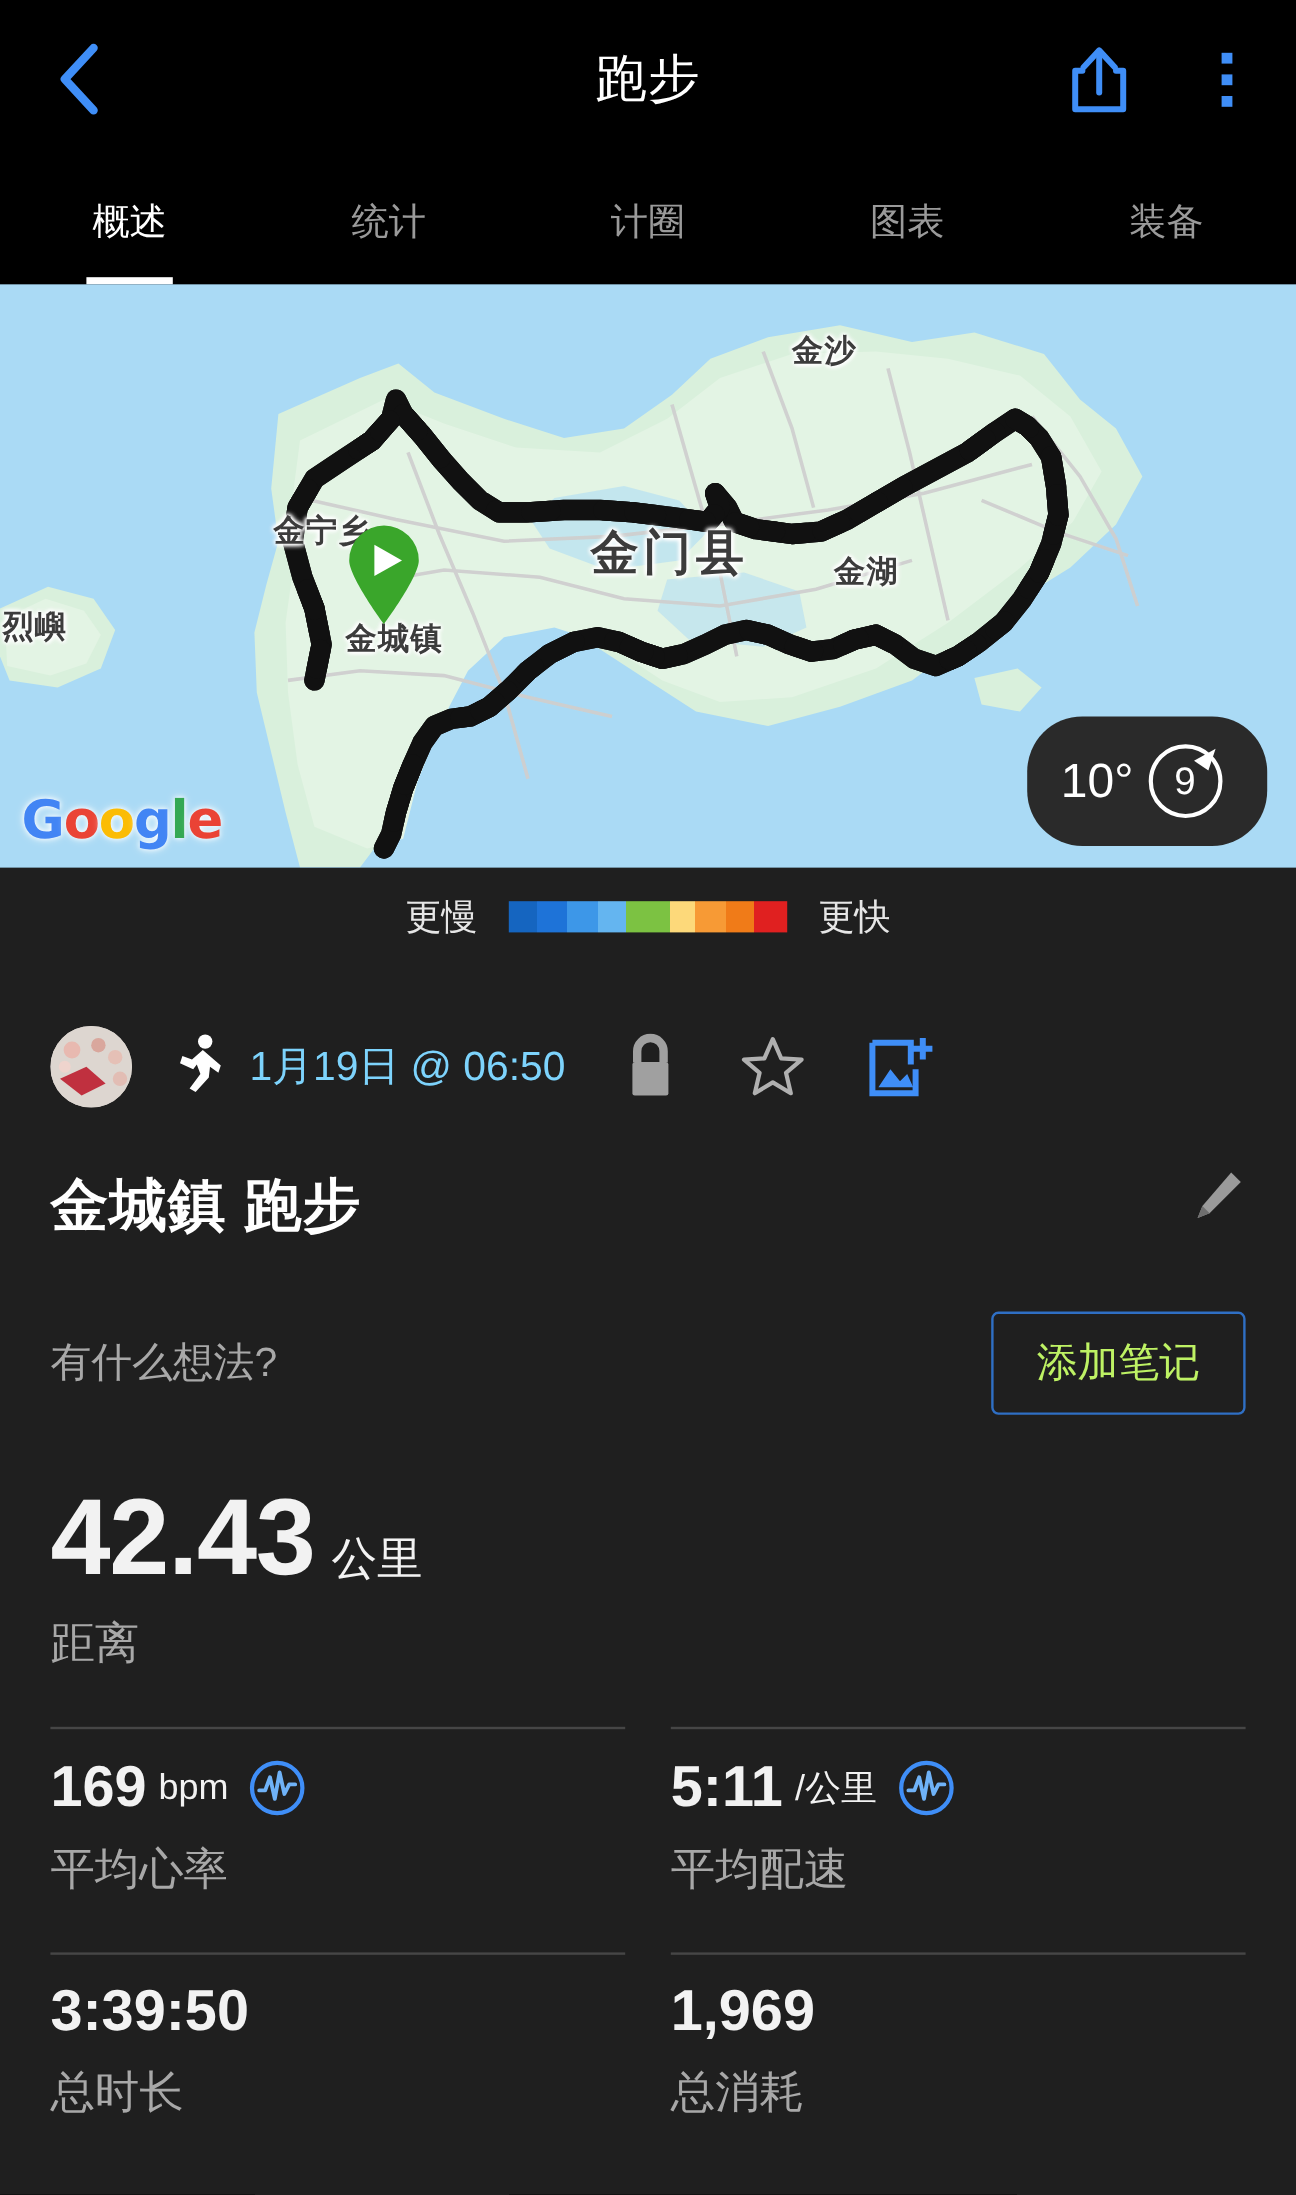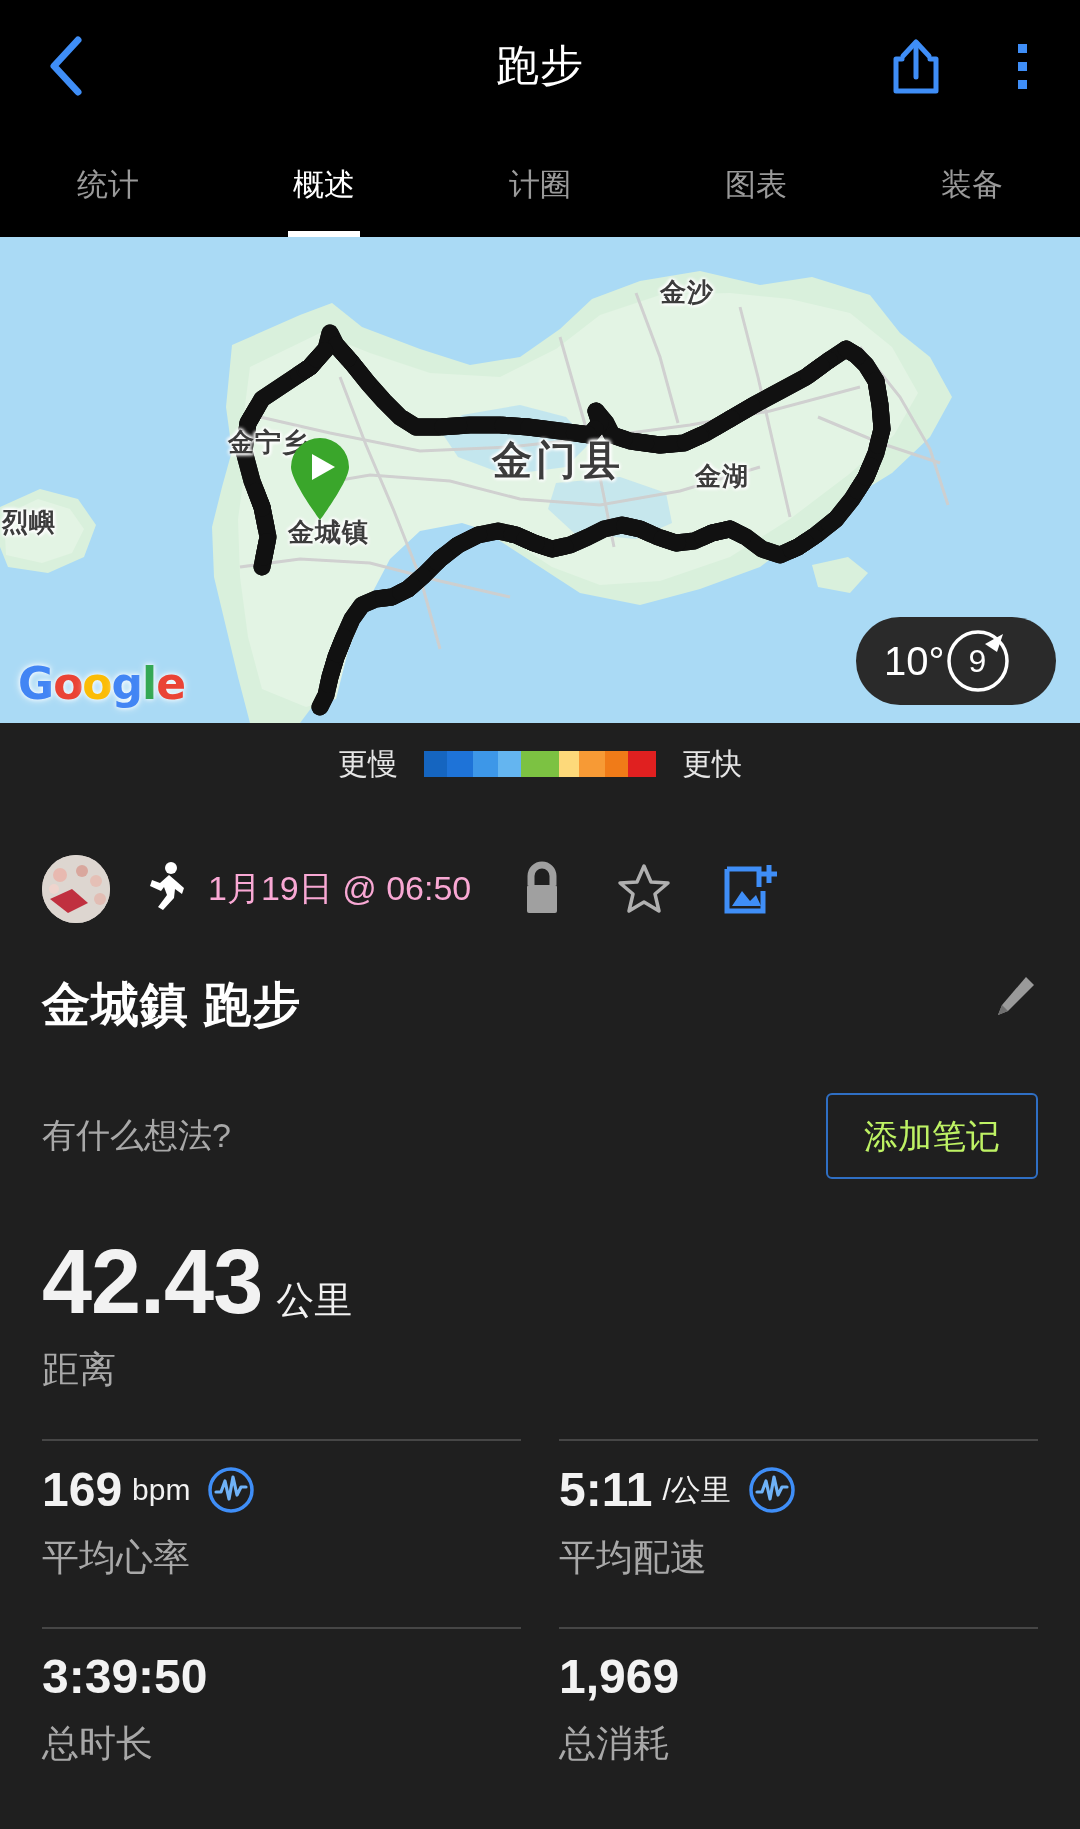--- a/index.html
+++ b/index.html
@@ -62,22 +62,22 @@
   .google-logo {
     position: absolute; left: 18px; bottom: 14px;
     font-size: 44px; font-family: "DejaVu Sans", sans-serif; font-weight: bold;
     letter-spacing: -1px; text-shadow: 0 0 4px rgba(255,255,255,.95), 0 0 8px rgba(255,255,255,.8);
   }
   .g1 { color:#4285F4 } .g2 { color:#EA4335 } .g3 { color:#FBBC05 }
   .g4 { color:#4285F4 } .g5 { color:#34A853 } .g6 { color:#EA4335 }
 
   .weather-pill {
     position: absolute; right: 24px; bottom: 18px;
-    height: 88px; min-width: 200px; border-radius: 46px; background: #2a2a2a;
-    display: flex; align-items: center; padding: 0 22px 0 28px; cursor: pointer;
+    height: 108px; min-width: 200px; border-radius: 46px; background: #2a2a2a;
+    display: flex; align-items: center; gap: 10px; padding: 0 22px 0 28px; cursor: pointer;
   }
   .weather-temp { color: #fff; font-size: 40px; letter-spacing: 0px; }
   .wind-dial { position: relative; width: 66px; height: 66px; }
   .wind-dial svg { position: absolute; inset: 0; }
   .wind-num {
     position: absolute; inset: 0; display: flex; align-items: center; justify-content: center;
     color: #fff; font-size: 32px;
   }
 
   
@@ -103,21 +103,21 @@
   
   .content { background: #1f1f1f; padding: 0 42px; height: 1024px; }
 
   .meta-row { display: flex; align-items: center; height: 120px; padding-top: 48px; }
   .avatar {
     width: 68px; height: 68px; border-radius: 50%; overflow: hidden; flex: none;
     background: #d8d2cd; position: relative;
   }
   .avatar svg { display: block; }
   .run-icon { margin-left: 34px; flex: none; }
-  .meta-date { color: #f9a8d4; font-size: 34px; margin-left: 22px; white-space: nowrap; }
+  .meta-date { color: #7dd3fc; font-size: 34px; margin-left: 22px; white-space: nowrap; }
   .meta-icons { display: flex; align-items: center; margin-left: 48px; gap: 52px; }
   .meta-icon { cursor: pointer; display: flex; align-items: center; justify-content: center; }
 
   .title-row { display: flex; align-items: flex-start; margin-top: 48px; }
   .activity-title { color: #fff; font-size: 48px; font-weight: bold; letter-spacing: 1px; }
   .edit-icon { margin-left: auto; cursor: pointer; }
 
   .note-row { display: flex; align-items: center; margin-top: 56px; }
   .note-placeholder { color: #a8a8a8; font-size: 34px; }
   .note-btn {
@@ -167,25 +167,25 @@
         <span class="dots">
           <i></i>
             <i></i>
             <i></i>
         </span>
       </div>
     </div>
   </div>
 
   <div class="tabs">
+    <div class="tab active">
+      <span>概述</span>
+    </div>
     <div class="tab">
       <span>统计</span>
-    </div>
-    <div class="tab active">
-      <span>概述</span>
     </div>
     <div class="tab">
       <span>计圈</span>
     </div>
     <div class="tab">
       <span>图表</span>
     </div>
     <div class="tab">
       <span>装备</span>
     </div>

